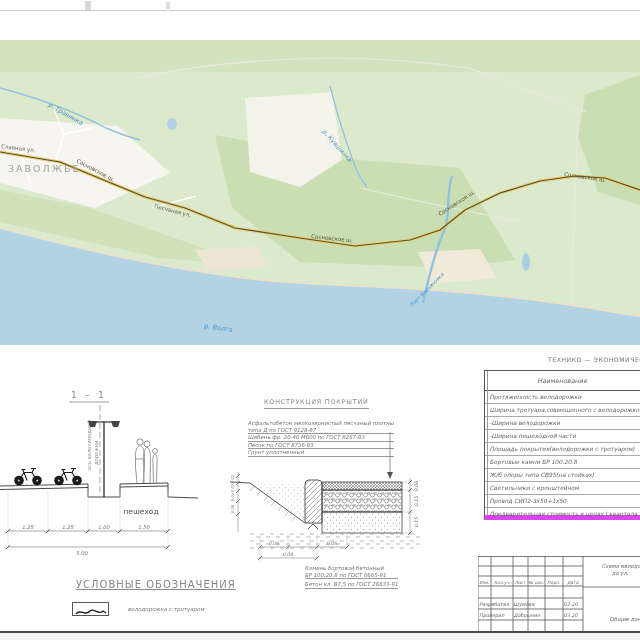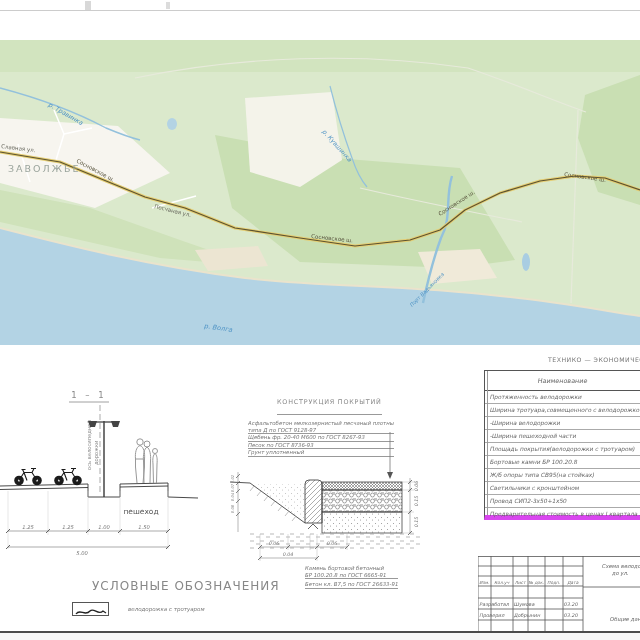--- a/index.html
+++ b/index.html
@@ -163,21 +163,21 @@
       <text x="144" y="144">1.50</text>
     </g>
     <path d="M8,162 L168,162" stroke="#888" stroke-width="0.7"></path>
     <g stroke="#555" stroke-width="0.9">
         <path d="M6,164 L10,160"></path>
         <path d="M166,164 L170,160"></path>
       </g>
     <text x="82" y="170" text-anchor="middle" font-size="5.2" fill="#777" font-style="italic">5.00</text>
   </svg>
 
-  <div class="abs" style="left:277px;top:398px;font-size:6.4px;letter-spacing:0.8px;color:#888;border-bottom:1px solid #999;padding-bottom:8px;">КОНСТРУКЦИЯ ПОКРЫТИЙ</div>
+  <div class="abs" style="left:264px;top:398px;font-size:6.4px;letter-spacing:0.8px;color:#888;border-bottom:1px solid #999;padding-bottom:2px;">КОНСТРУКЦИЯ ПОКРЫТИЙ</div>
 
   <div class="abs" style="left:248px;top:420px;width:146px;">
     <div class="cn">Асфальтобетон мелкозернистый песчаный плотный</div>
     <div class="cn underl">типа Д по ГОСТ 9128-97</div>
     <div class="cn underl">Щебень фр. 20-40 М600 по ГОСТ 8267-93</div>
     <div class="cn underl">Песок по ГОСТ 8736-93</div>
     <div class="cn underl">Грунт уплотненный</div>
   </div>
 
   <svg class="abs" style="left:230px;top:420px;" width="250" height="150" viewBox="0 0 250 150">
@@ -301,21 +301,21 @@
     <div class="teo-row">-Ширина велодорожки</div>
     <div class="teo-row">-Ширина пешеходной части</div>
     <div class="teo-row">Площадь покрытия(велодорожки с тротуаром)</div>
     <div class="teo-row">Бортовые камни БР 100.20.8</div>
     <div class="teo-row">Ж/б опоры типа СВ95(на стойках)</div>
     <div class="teo-row">Светильники с кронштейном</div>
     <div class="teo-row">Провод СИП2-3х50+1х50</div>
     <div class="teo-row">Предварительная стоимость в ценах I квартала 2020</div>
   </div>
 
-  <div class="abs" style="left:92px;top:579px;font-size:12px;letter-spacing:1px;color:#888;">УСЛОВНЫЕ ОБОЗНАЧЕНИЯ</div>
+  <div class="abs" style="left:76px;top:579px;font-size:10px;letter-spacing:1px;color:#888;text-decoration:underline;">УСЛОВНЫЕ ОБОЗНАЧЕНИЯ</div>
   <div class="abs" style="left:72px;top:602px;width:37px;height:14px;border:1px solid #555;box-sizing:border-box;">
     <svg width="35" height="12" viewBox="0 0 35 12">
       <path d="M3,8 C7,2 12,11 17,5 C21,1 25,10 30,5 L33,7" stroke="#222" stroke-width="1.3" fill="none"></path>
     </svg>
   </div>
   <div class="abs" style="left:128px;top:606px;font-size:5.5px;font-style:italic;color:#777;">велодорожка с тротуаром</div>
 
   <svg class="abs" style="left:478px;top:556px;" width="162" height="76" viewBox="0 0 162 76">
     <g stroke="#555" stroke-width="0.8">
       <path d="M0,0 L0,76"></path>

